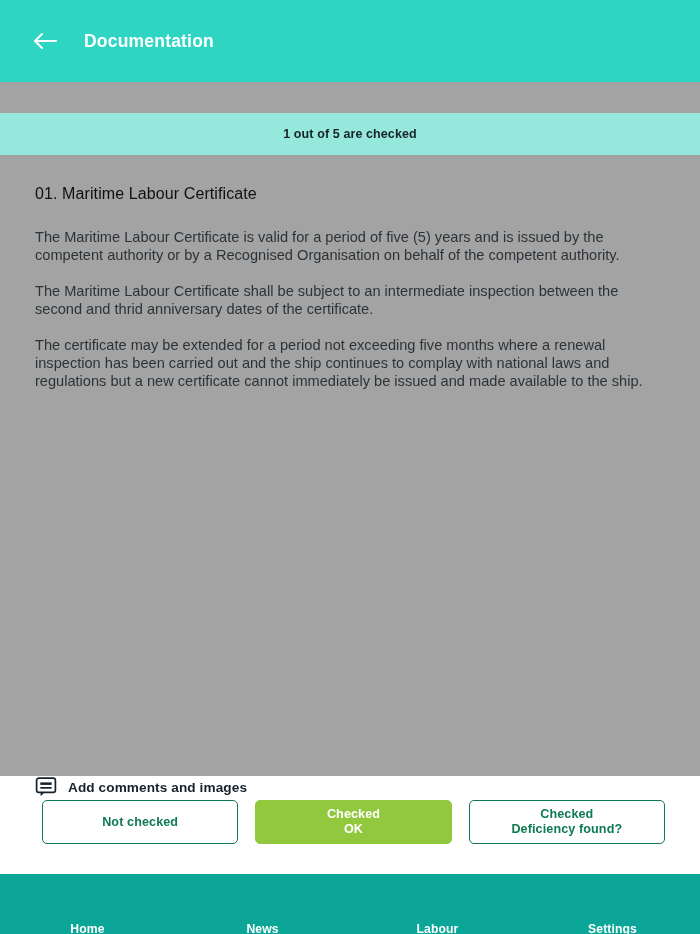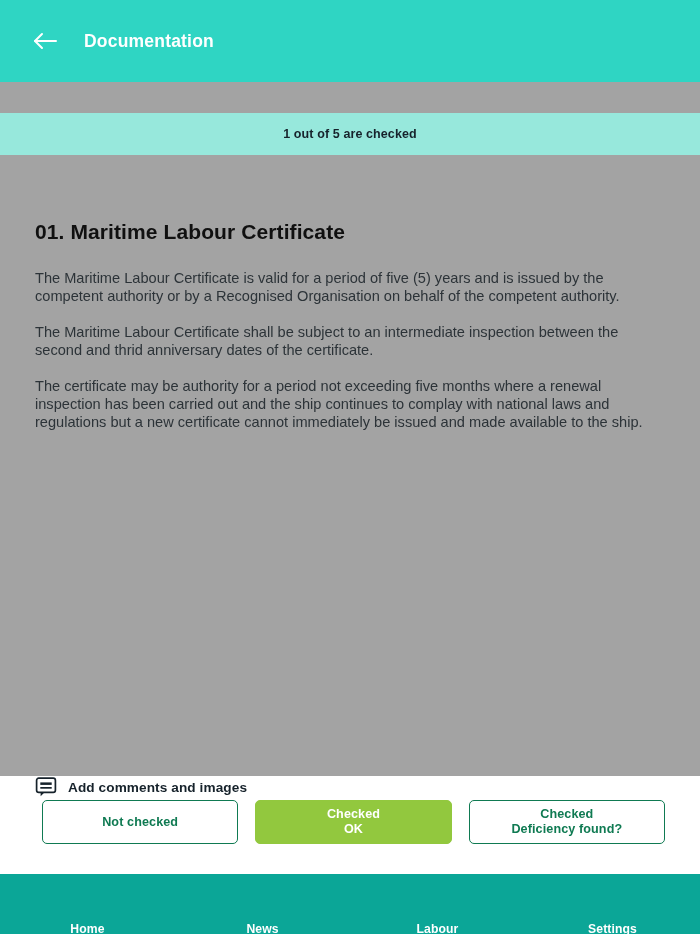--- a/index.html
+++ b/index.html
@@ -64,26 +64,25 @@
   }
 
   
   .content {
     flex: 1 1 auto;
     padding: 30px 35px 0 35px;
     overflow: hidden;
     position: relative;
   }
   .doc-title {
-    font-size: 21px;
-    font-weight: bold;
+    font-size: 16px;
+    font-weight: normal;
     color: #101010;
     letter-spacing: 0.1px;
     margin-bottom: 25px;
-    margin-top: 35px;
   }
   .doc-para {
     font-size: 14.6px;
     line-height: 18px;
     color: #2c3338;
     margin-bottom: 18px;
     max-width: 630px;
   }
 
   
@@ -182,21 +181,21 @@
   </div>
 
   <div class="progress-band">
     <div class="progress-text">1 out of 5 are checked</div>
   </div>
 
   <div class="content">
     <div class="doc-title">01. Maritime Labour Certificate</div>
     <p class="doc-para">The Maritime Labour Certificate is valid for a period of five (5) years and is issued by the competent authority or by a Recognised Organisation on behalf of the competent authority.</p>
     <p class="doc-para">The Maritime Labour Certificate shall be subject to an intermediate inspection between the second and thrid anniversary dates of the certificate.</p>
-    <p class="doc-para">The certificate may be authority for a period not exceeding five months where a renewal inspection has been carried out and the ship continues to complay with national laws and regulations but a new certificate cannot immediately be issued and made available to the ship.</p>
+    <p class="doc-para">The certificate may be extended for a period not exceeding five months where a renewal inspection has been carried out and the ship continues to complay with national laws and regulations but a new certificate cannot immediately be issued and made available to the ship.</p>
   </div>
 
   <div class="actions">
 
     <div class="comments-row">
       <svg class="comment-icon" viewBox="0 0 22 22" fill="none">
         <rect x="1.6" y="2.2" width="18.8" height="14.2" rx="2.2" stroke="#16222b" stroke-width="1.7"></rect>
         <path d="M5.6 16.4 L5.6 20.2 L9.4 16.4 Z" fill="#16222b"></path>
         <rect x="5.3" y="6.4" width="11.4" height="2.5" fill="#16222b"></rect>
         <rect x="5.3" y="11.0" width="11.4" height="1.7" fill="#16222b"></rect>

